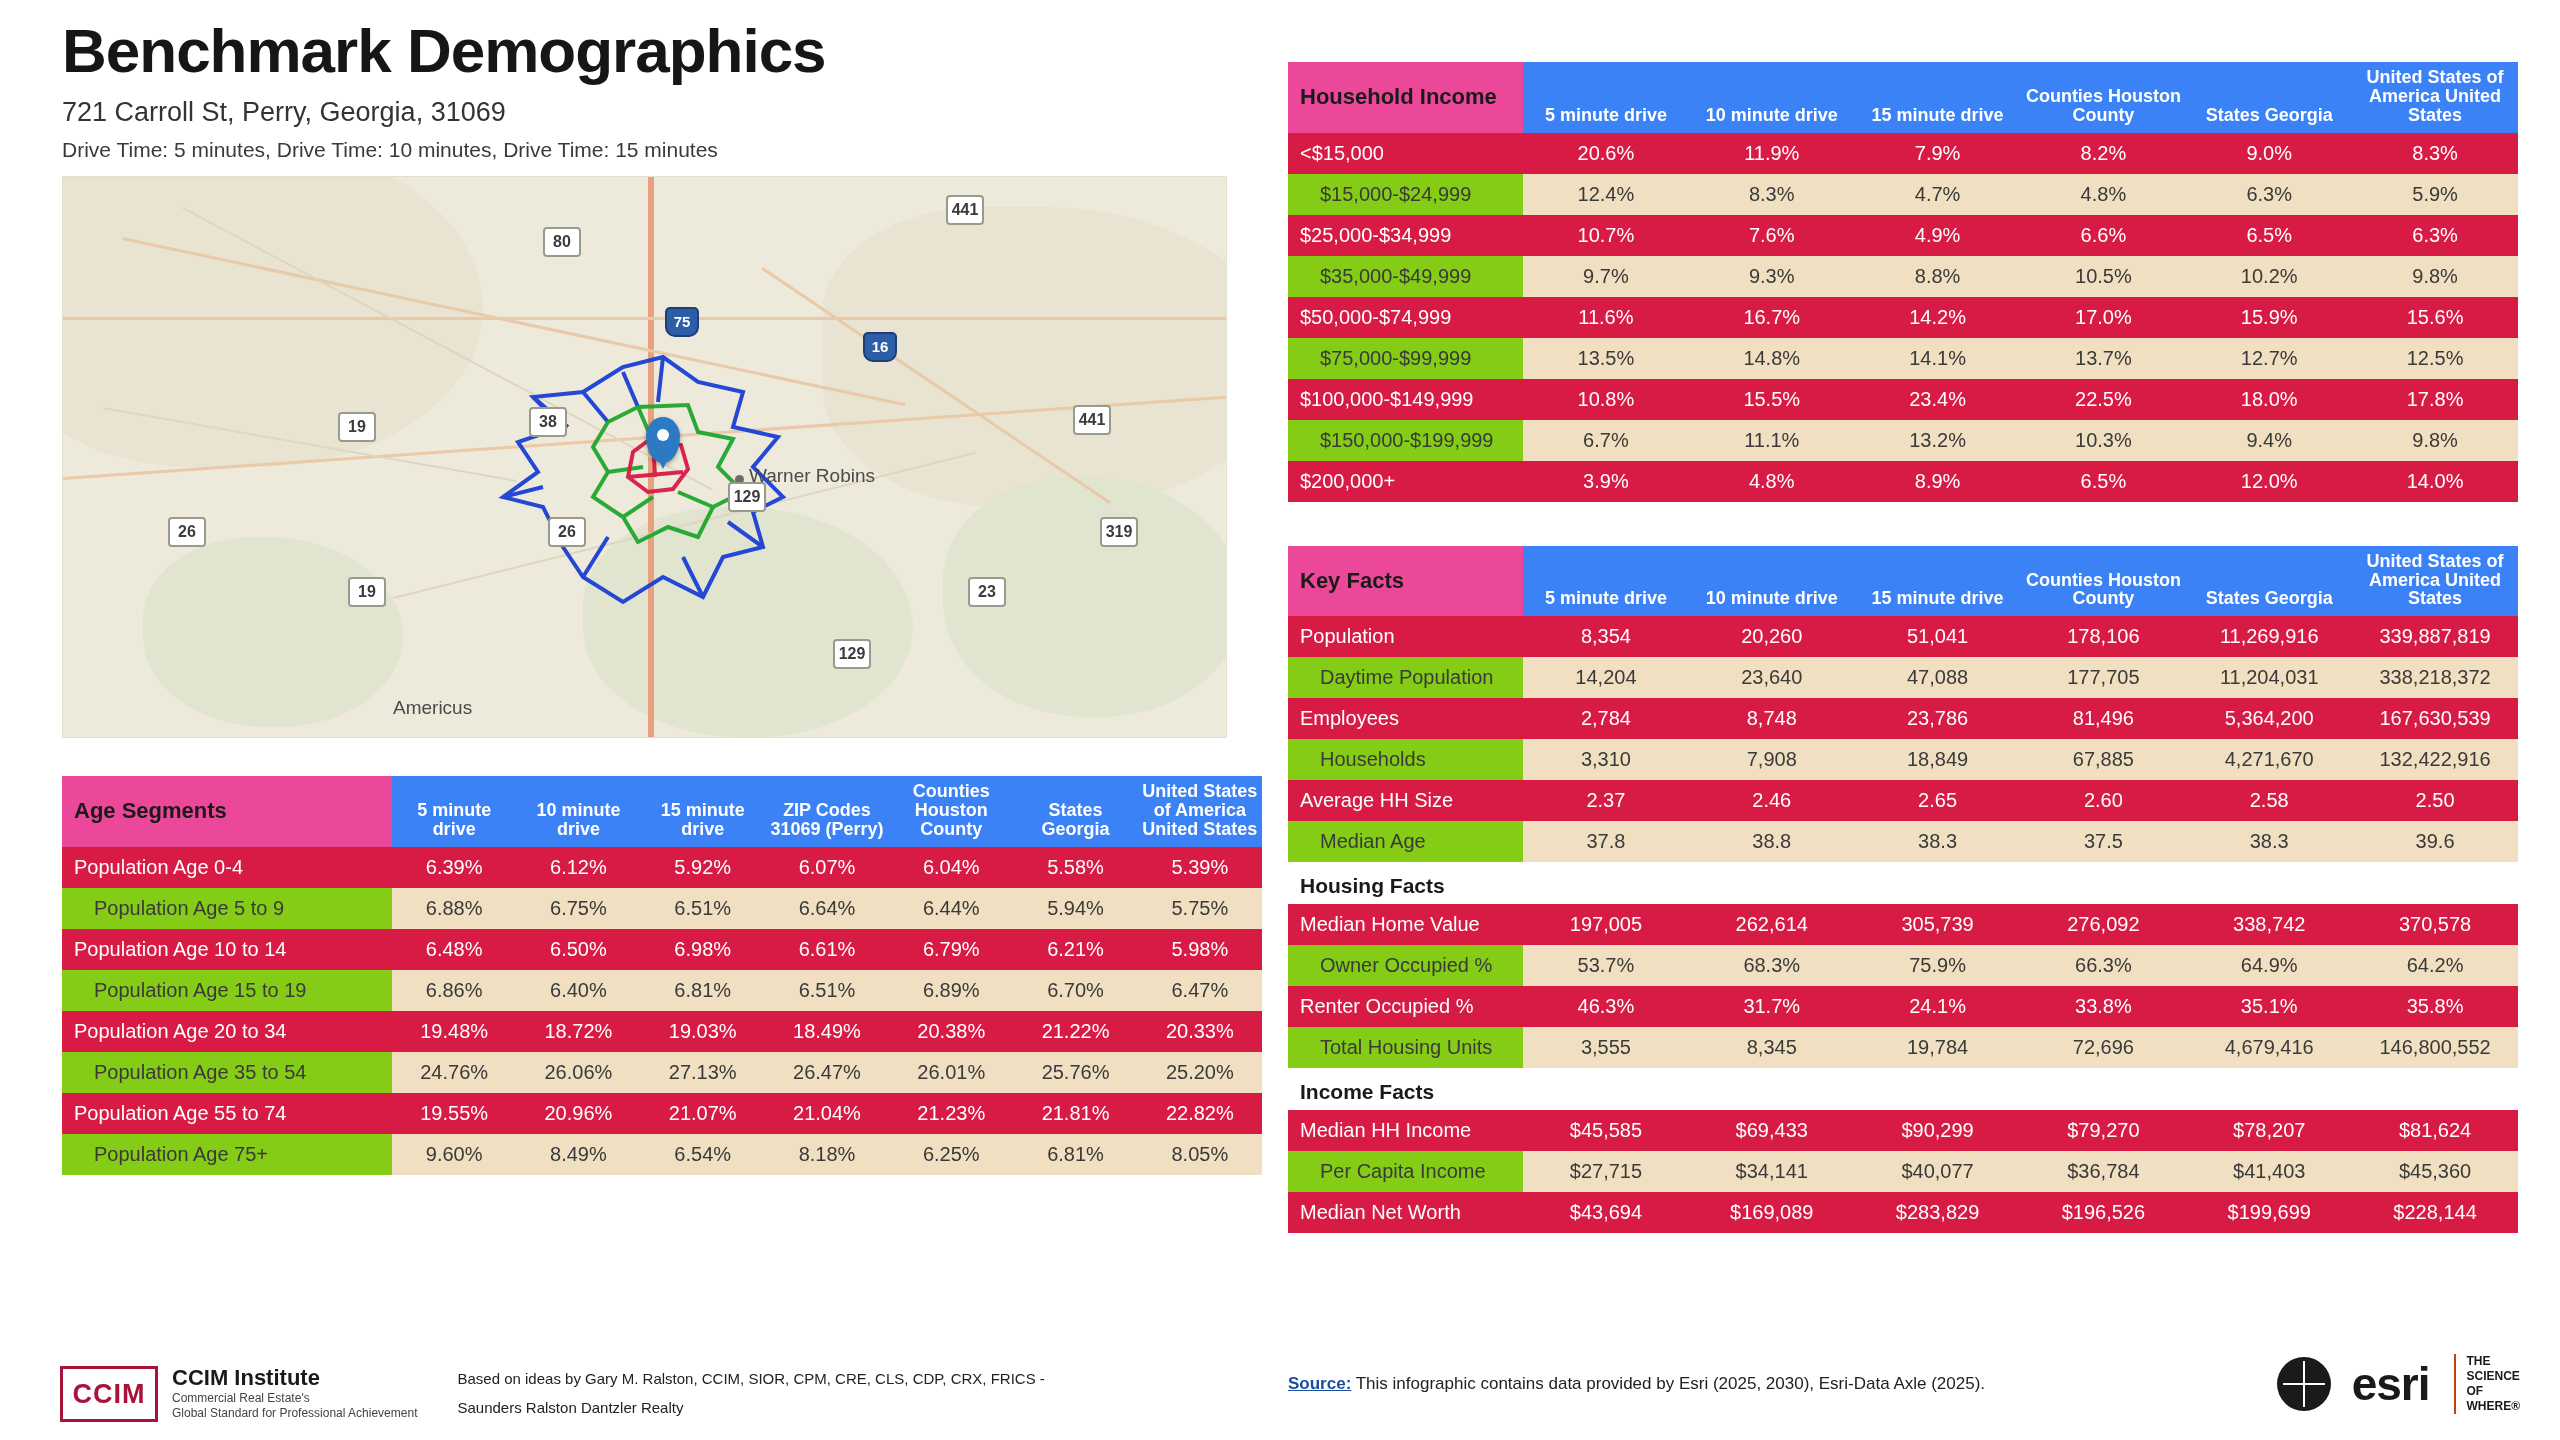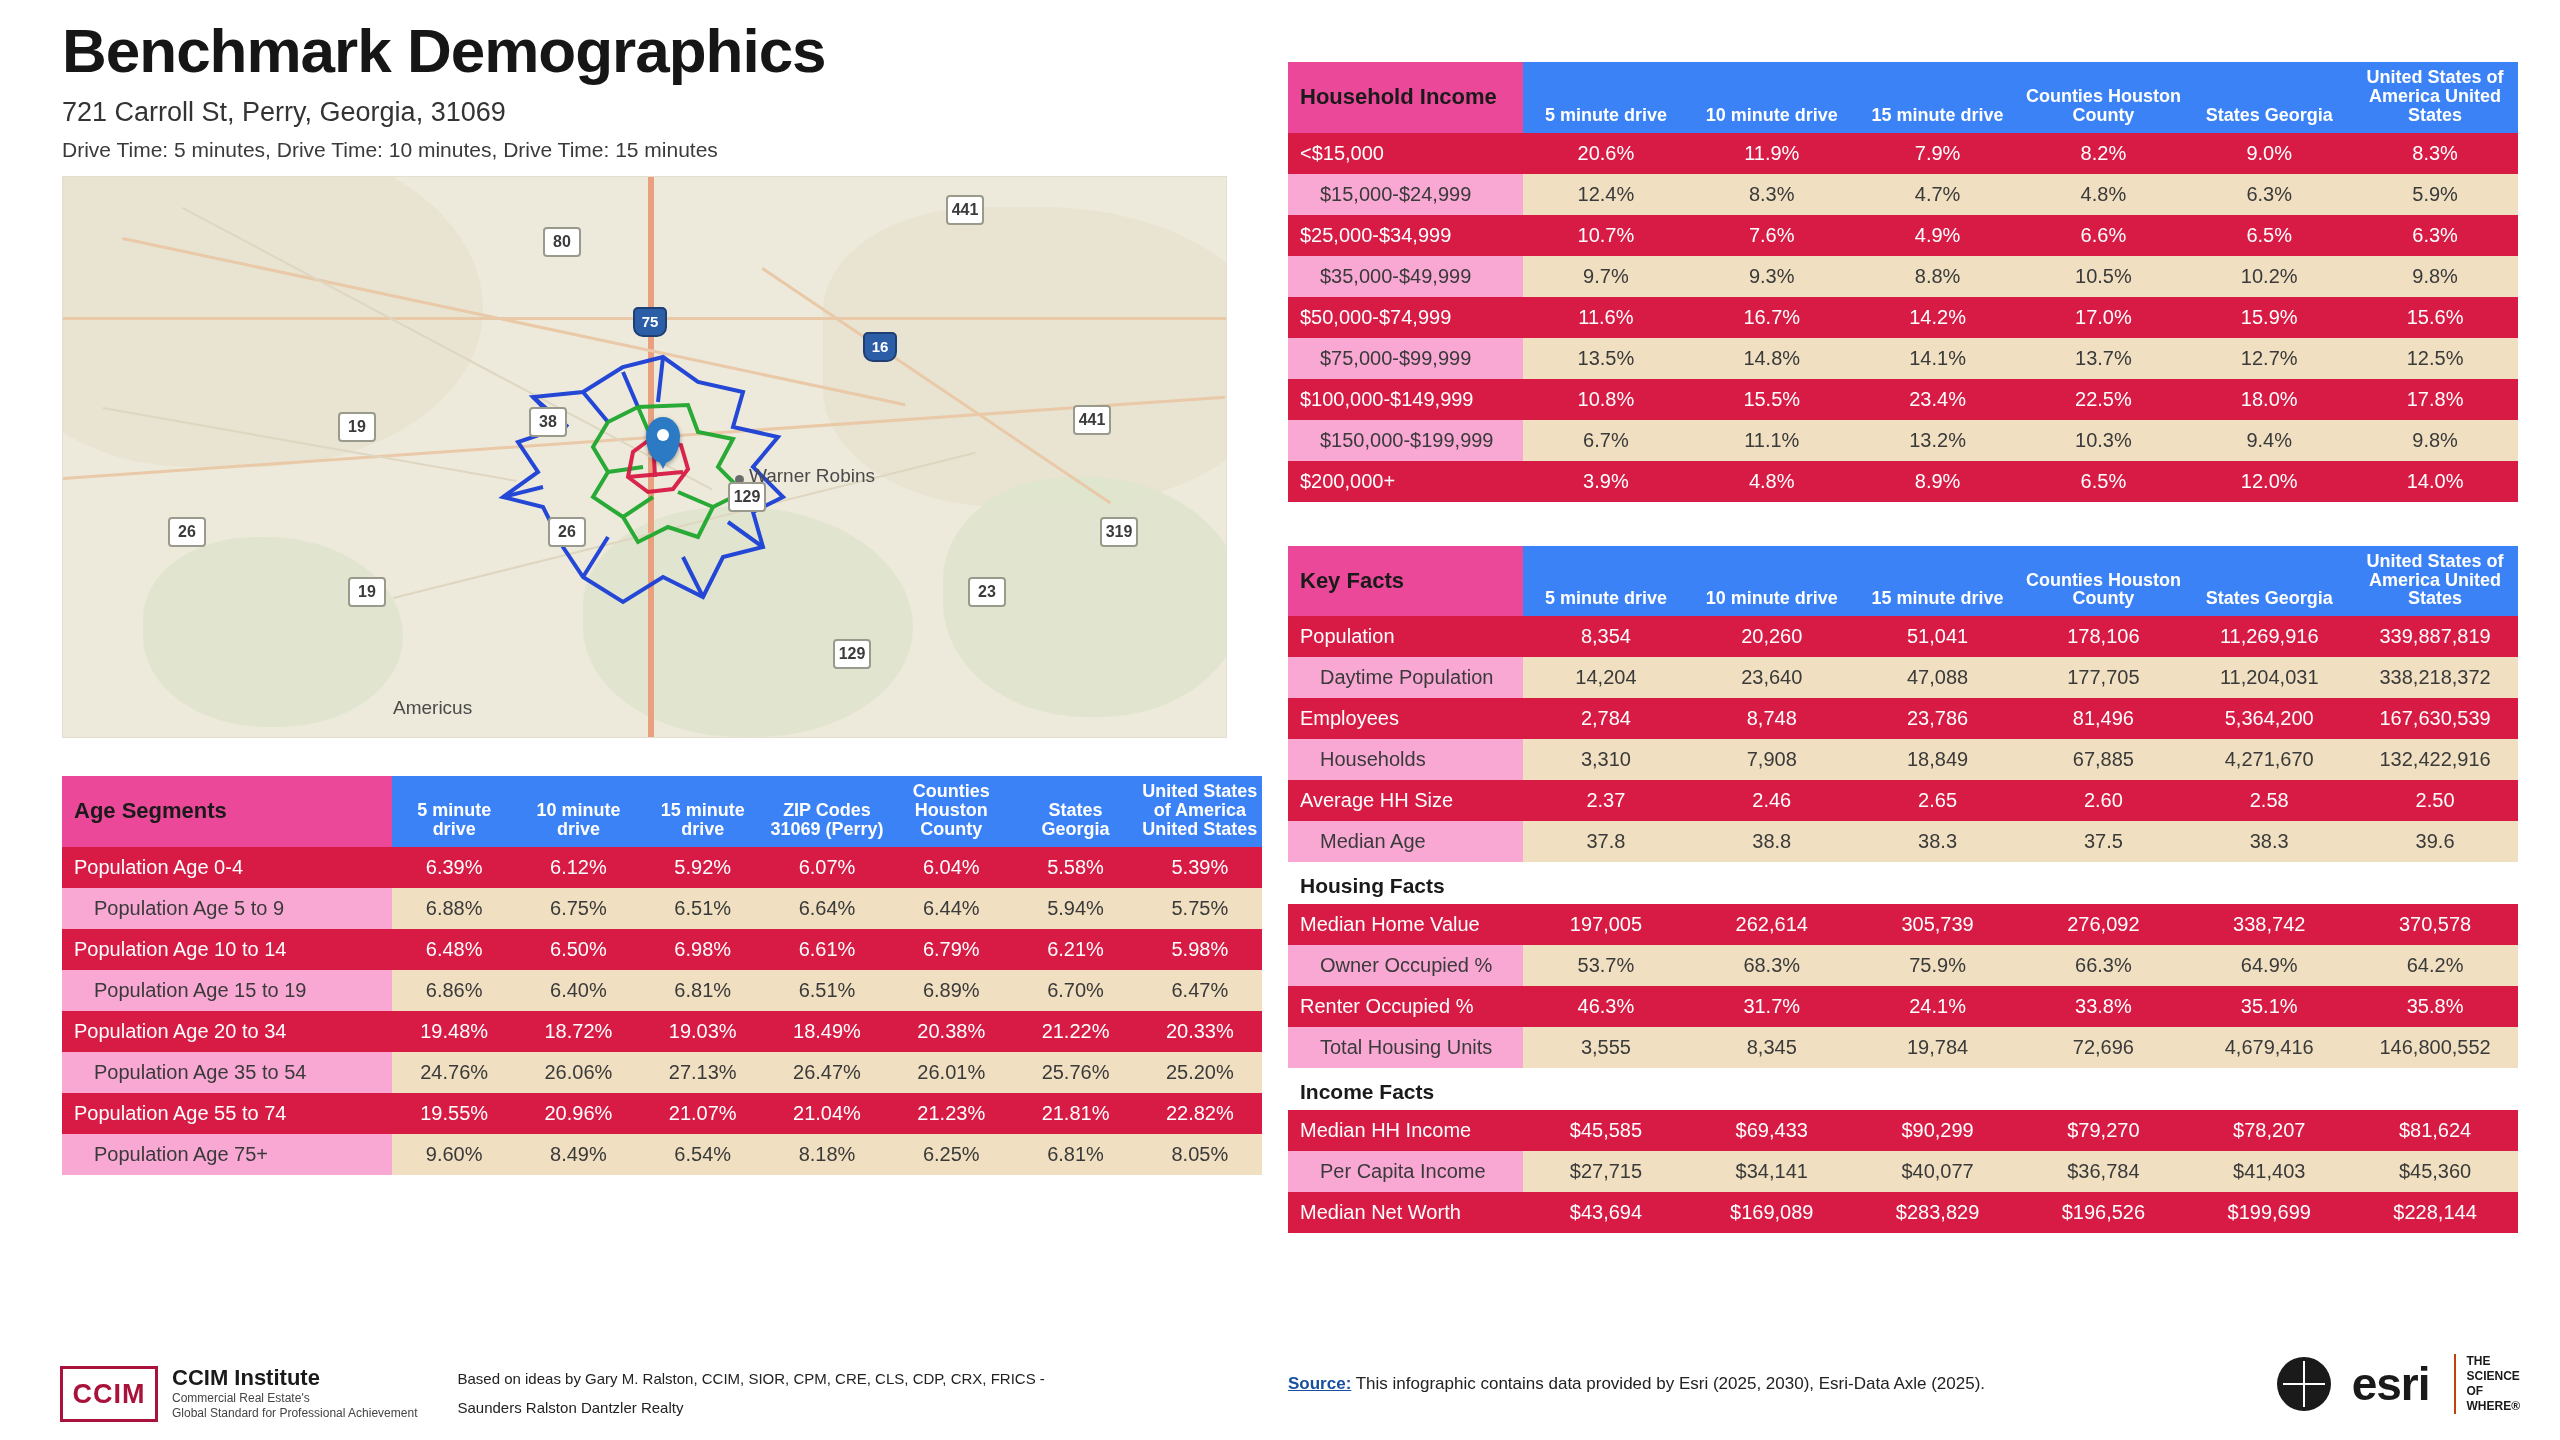--- a/index.html
+++ b/index.html
@@ -180,21 +180,21 @@
     overflow: hidden;
   }
   .tbl td.val {
     font-size: 20px;
     padding: 9px 6px;
     text-align: center;
   }
   .row-odd td { background: #d81b45; color: #ffffff; }
   .row-even td { background: #f0dfc0; color: #3a3a3a; }
   .row-odd td.lbl { background: #d81b45; }
-  .row-even td.lbl { background: #f9a8d4; padding-left: 32px; }
+  .row-even td.lbl { background: #84cc16; padding-left: 32px; }
 
   .section-head td {
     background: #ffffff;
     color: #1a1a1a;
     font-size: 21px;
     font-weight: bold;
     text-align: left;
     padding: 12px 12px 6px 12px;
   }
 
@@ -361,21 +361,21 @@
       <div class="shield" style="left:1010px; top:228px;">441</div>
       <div class="shield" style="left:275px; top:235px;">19</div>
       <div class="shield" style="left:665px; top:305px;">129</div>
       <div class="shield" style="left:105px; top:340px;">26</div>
       <div class="shield" style="left:485px; top:340px;">26</div>
       <div class="shield" style="left:1037px; top:340px;">319</div>
       <div class="shield" style="left:285px; top:400px;">19</div>
       <div class="shield" style="left:905px; top:400px;">23</div>
       <div class="shield" style="left:770px; top:462px;">129</div>
 
-      <div class="shield-i" style="left:570px; top:130px;">75</div>
+      <div class="shield-i" style="left:602px; top:130px;">75</div>
       <div class="shield-i" style="left:800px; top:155px;">16</div>
     </div>
 
     <div style="margin-top:38px;">
       <table class="tbl">
         <colgroup>
           <col style="width:330px">
             <col>
             <col>
             <col>

